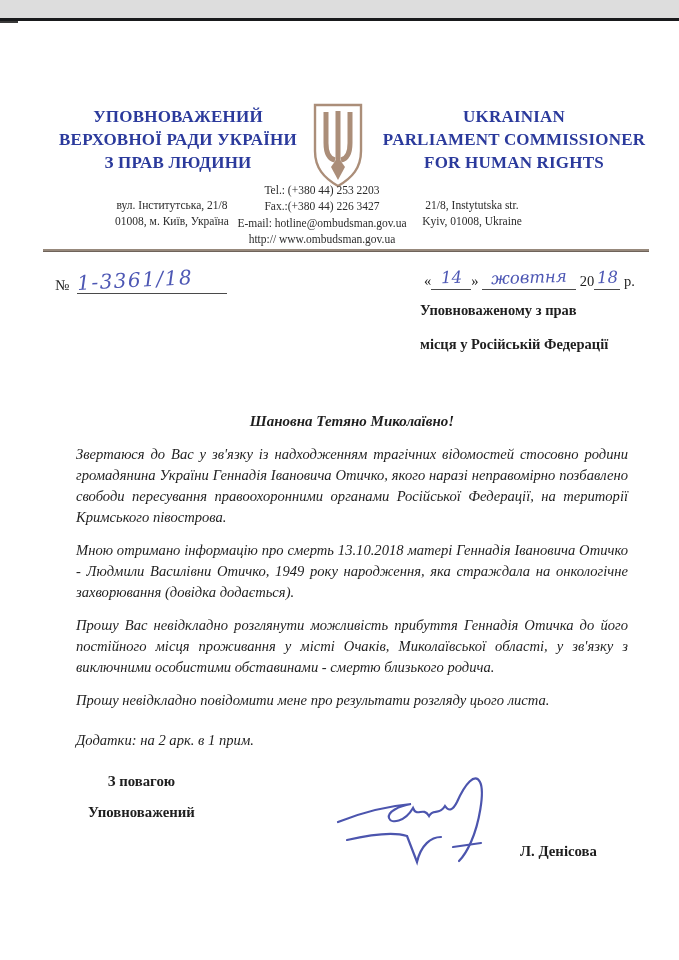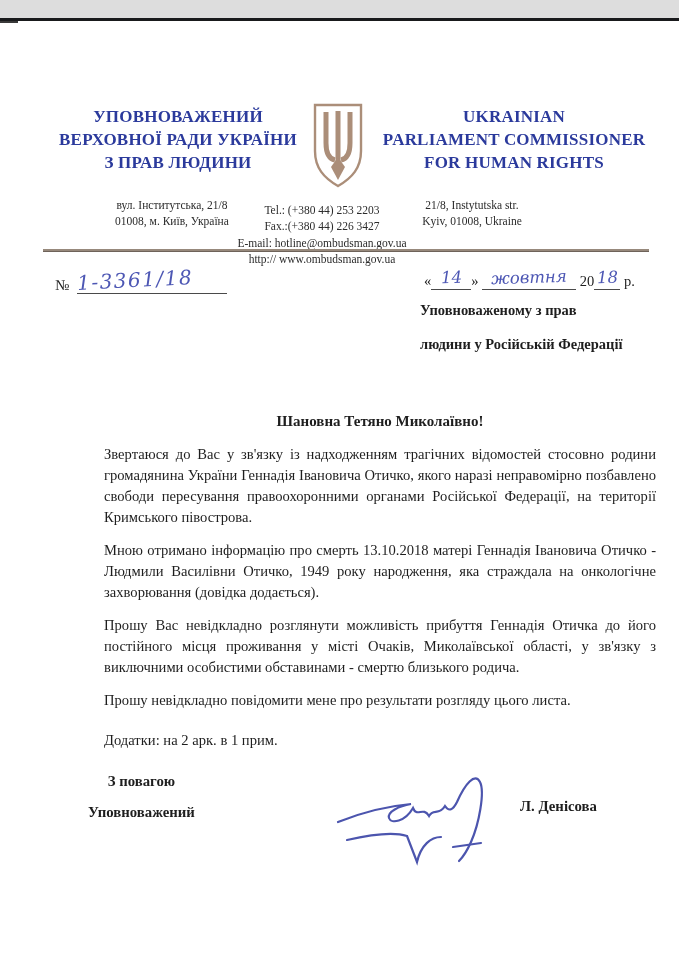--- a/index.html
+++ b/index.html
@@ -34,21 +34,21 @@
 
   .emblem { position:absolute; left:306px; top:83px; width:64px; height:90px; }
 
   .addr {
     position:absolute;
     font-size:11.5px; line-height:1.42;
     text-align:center; white-space:pre-line;
     color:#2b2b2b;
   }
   .addr-uk  { left:72px;  top:179px; width:200px; }
-  .contacts { left:232px; top:184px; width:180px; }
+  .contacts { left:232px; top:164px; width:180px; }
   .addr-en  { left:412px; top:179px; width:120px; }
 
   .rule {
     position:absolute; left:43px; top:231px; width:606px; height:3px;
     background:#97897c; border-bottom:1px solid #6e635a;
   }
 
   
   .refline { position:absolute; left:55px; top:250px; font-size:15px; }
   .num-underline {
@@ -78,35 +78,35 @@
 
   
   .recipient {
     position:absolute; left:420px; top:283px; width:235px;
     text-align:left; font-weight:bold; font-size:14.5px;
   }
   .recipient .r-line { margin-bottom:15px; line-height:1.3; }
 
   
   .body-text {
-    position:absolute; left:104px; top:393px; width:552px;
-    font-size:14.6px; line-height:1.44;
+    position:absolute; left:76px; top:393px; width:552px;
+    font-size:14.6px; line-height:1.44;font-style:italic;
   }
   .salutation { text-align:center; font-weight:bold; font-size:15px; margin-bottom:11px; }
   .body-text p { text-align:justify; margin-bottom:12px; }
   .attachments { margin-top:19px; }
 
   
   .closing {
     position:absolute; left:88px; top:755px;
     font-weight:bold; font-size:14.8px;text-align:center;
   }
   .closing .c-title { margin-top:14px; }
   .sig-name {
-    position:absolute; left:520px; top:780px;
+    position:absolute; left:520px; top:825px;
     font-weight:bold; font-size:14.8px; white-space:nowrap;
   }
   .signature-svg { position:absolute; left:333px; top:742px; }
 </style>
 </head>
 <body>
 
 <div class="page">
 
   <div class="scan-top-edge"></div>
@@ -150,21 +150,21 @@
 
   <div class="dateline">
     <span>«</span><span class="u u-day"><span class="hand">14</span></span><span>»</span>
     <span class="u u-month"><span class="hand">жовтня</span></span>
     <span>20</span><span class="u u-year"><span class="hand">18</span></span>
     <span>р.</span>
   </div>
 
   <div class="recipient">
     <div class="r-line">Уповноваженому з прав</div>
-    <div class="r-line">людини у Російській Федерації</div>
+    <div class="r-line">місця у Російській Федерації</div>
   </div>
 
   <div class="body-text">
     <div class="salutation">Шановна Тетяно Миколаївно!</div>
     <p>Звертаюся до Вас у зв'язку із надходженням трагічних відомостей стосовно родини громадянина України Геннадія Івановича Отичко, якого наразі неправомірно позбавлено свободи пересування правоохоронними органами Російської Федерації, на території Кримського півострова.</p>
     <p>Мною отримано інформацію про смерть 13.10.2018 матері Геннадія Івановича Отичко - Людмили Василівни Отичко, 1949 року народження, яка страждала на онкологічне захворювання (довідка додається).</p>
     <p>Прошу Вас невідкладно розглянути можливість прибуття Геннадія Отичка до його постійного місця проживання у місті Очаків, Миколаївської області, у зв'язку з виключними особистими обставинами - смертю близького родича.</p>
     <p>Прошу невідкладно повідомити мене про результати розгляду цього листа.</p>
     <div class="attachments">Додатки: на 2 арк. в 1 прим.</div>
   </div>

